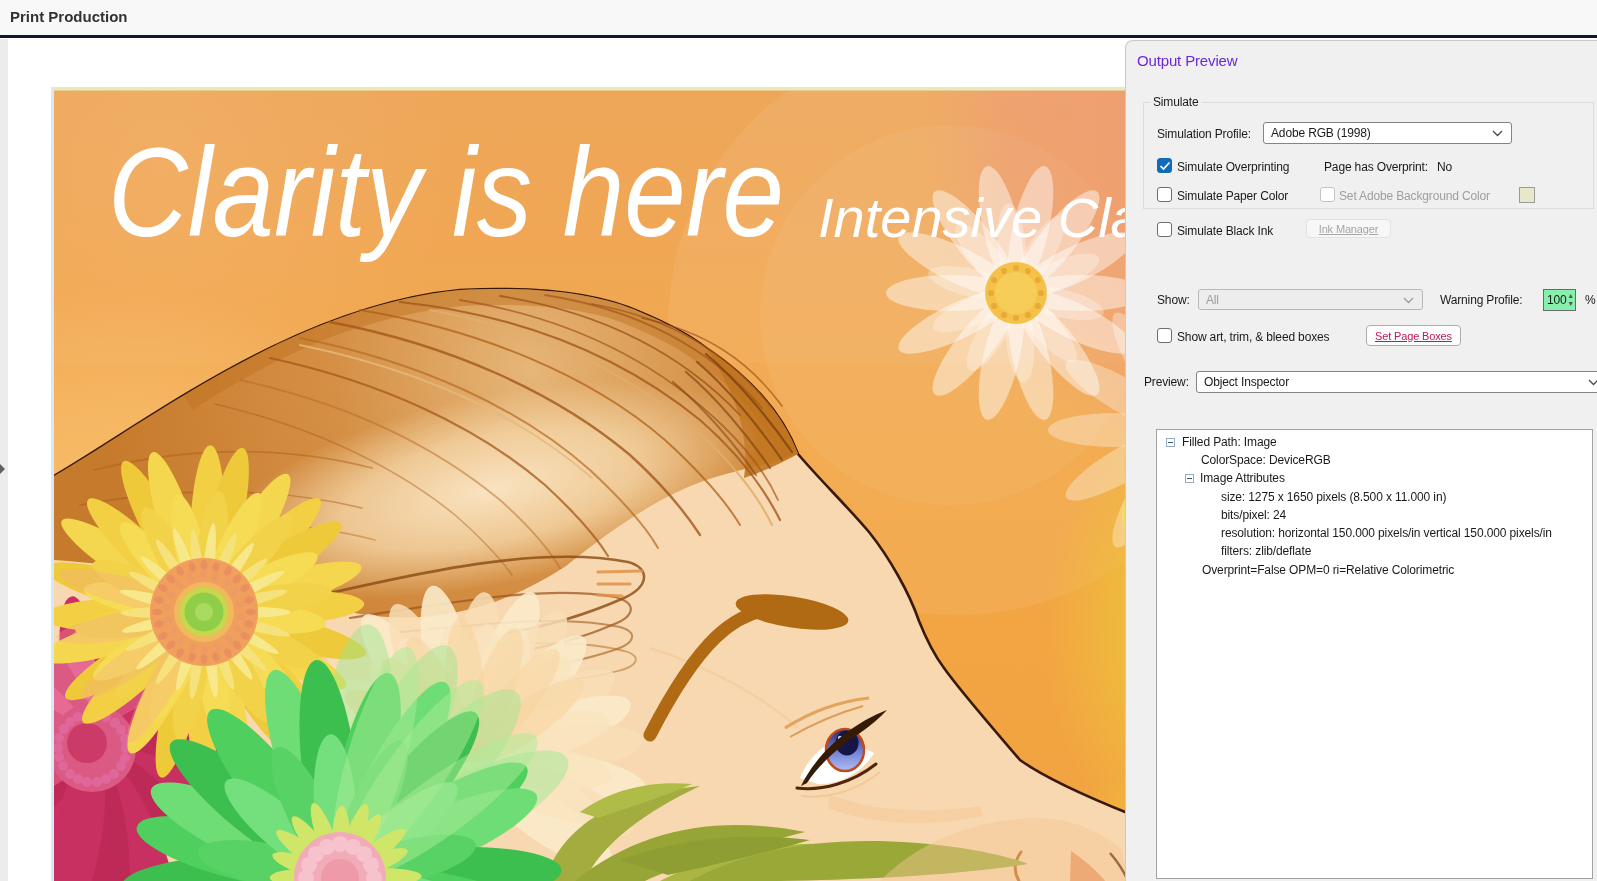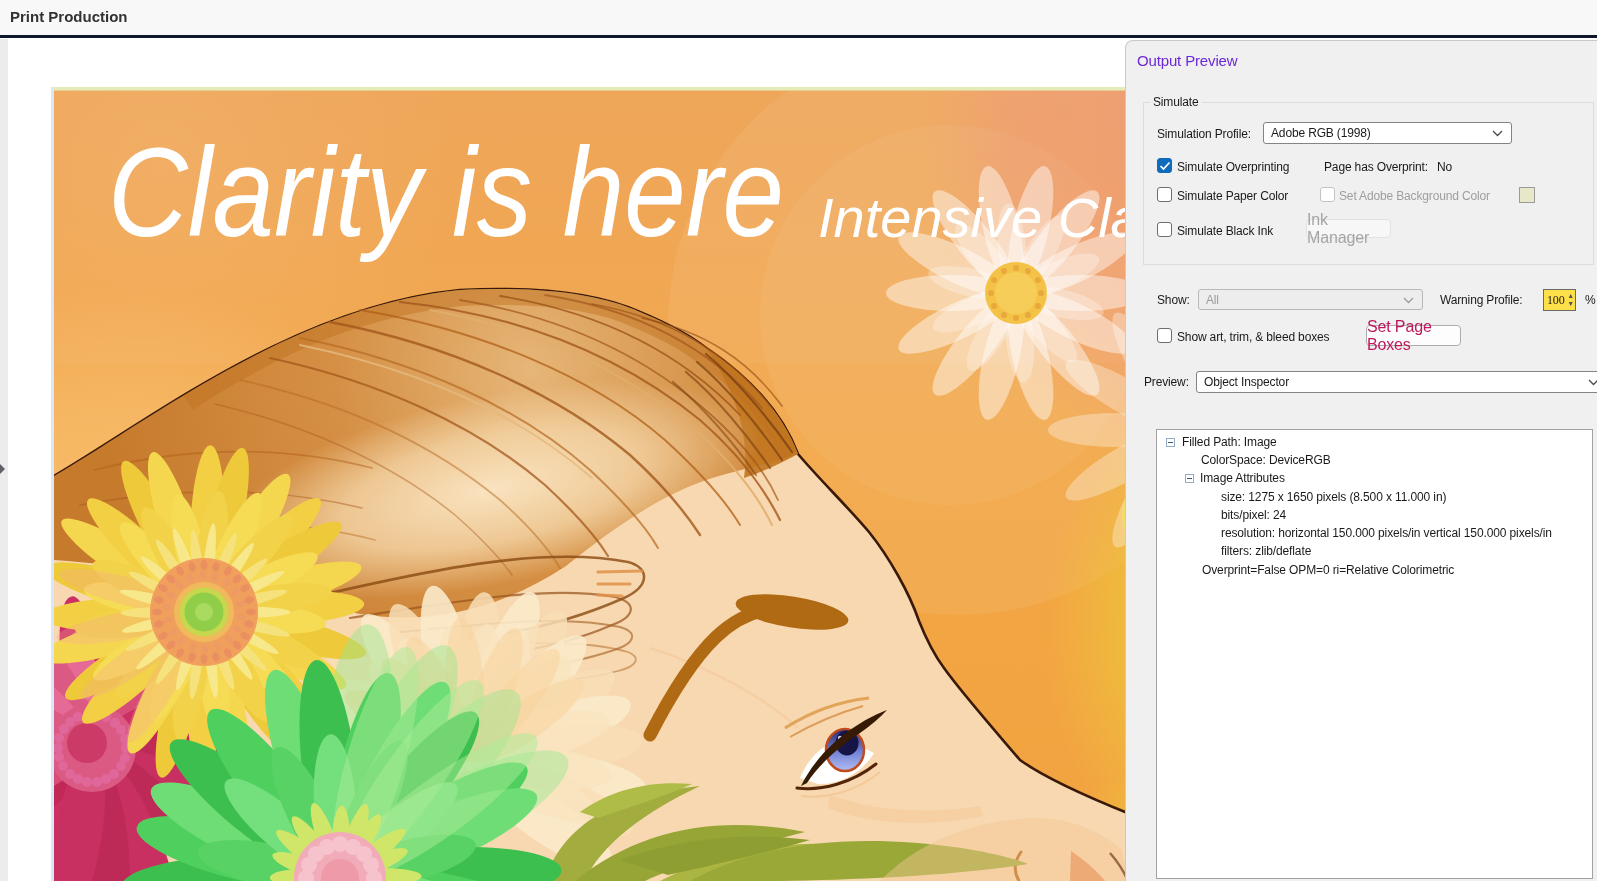--- a/index.html
+++ b/index.html
@@ -23,21 +23,21 @@
 .glabel { position:absolute; top:-8px; left:6px; background:#f0f0f0; padding:0 3px; font-size:12px; }
 .combo { position:absolute; background:#fff; border:1px solid #848484; border-radius:3px;padding-left:40px; }
 .combo .txt { position:absolute; left:7px; top:50%; transform:translateY(-50%); white-space:nowrap; }
 .combo .ch { position:absolute; right:8px; top:50%; transform:translateY(-50%); }
 .cb { position:absolute; width:15px; height:15px; border:1px solid #6e6e6e; border-radius:3px; background:#fff; }
 .cb.checked { background:#0f6cbd; border-color:#0f6cbd; }
 .cb.checked svg { position:absolute; left:1px; top:2px; }
 .cb.dis { border-color:#c3c3c3; }
 .gray { color:#9e9e9e; }
 .btn { position:absolute; display:flex; align-items:center; justify-content:center;
-  border-radius:4px; font-size:16px; }
+  border-radius:4px; font-size:11px;text-decoration:underline; }
 .treebox { position:absolute; left:30px; top:388px; width:437px; height:450px;
   background:#fff; border:1px solid #a2a2a2; }
 .trow { position:absolute; white-space:nowrap; font-size:12px; letter-spacing:-0.12px; }
 .exp { position:absolute; width:9px; height:9px; border:1px solid #96abc4; background:#fff; }
 .exp::after { content:""; position:absolute; left:1px; top:3px; width:5px; height:1px; background:#33567e; }
 </style>
 </head>
 <body>
 <div class="doc"></div>
 <div class="blueedge"></div>
@@ -483,21 +483,21 @@
 <rect x="54" y="87" width="1076" height="3.5" fill="#e4edb9"></rect>
 </svg>
 <div class="topbar">
     <span>Print Production</span>
   </div>
 <div class="rail"></div>
 <div class="railArrow"></div>
 <div class="panel">
   <div class="abs ptitle">Output Preview</div>
 
-  <div class="group" style="left:17px; top:61px; width:451px; height:163px;">
+  <div class="group" style="left:17px; top:61px; width:451px; height:107px;">
     <div class="glabel">Simulate</div>
   </div>
   <div class="abs" style="left:31px; top:86px;">Simulation Profile:</div>
   <div class="combo" style="left:137px; top:81px; width:249px; height:22px;">
     <span class="txt">Adobe RGB (1998)</span>
       <span class="ch"><svg width="11" height="7" viewBox="0 0 11 7">
           <path d="M1,1 L5.5,5.5 L10,1" fill="none" stroke="#4a4a4a" stroke-width="1.3"></path>
         </svg></span>
   </div>
   <div class="cb checked" style="left:31px; top:117px;">
@@ -520,21 +520,21 @@
   <div class="btn" style="left:180px; top:178px; width:85px; height:19px; background:#f7f7f7; border:1px solid #e2e2e2; color:#a5a5a5;">Ink Manager</div>
 
   <div class="abs" style="left:31px; top:252px;">Show:</div>
   <div class="combo" style="left:72px; top:248px; width:225px; height:21px; background:#ededed; border-color:#b9b9b9;">
     <span class="txt gray">All</span>
       <span class="ch"><svg width="11" height="7" viewBox="0 0 11 7">
           <path d="M1,1 L5.5,5.5 L10,1" fill="none" stroke="#9a9a9a" stroke-width="1.3"></path>
         </svg></span>
   </div>
   <div class="abs" style="left:314px; top:252px;">Warning Profile:</div>
-  <div style="position:absolute; left:417px; top:248px; width:33px; height:22px; background:#fde047; border:1px solid #6a6a6a;font-family:Liberation Serif, serif;">
+  <div style="position:absolute; left:417px; top:248px; width:33px; height:22px; background:#86efac; border:1px solid #6a6a6a;">
     <span style="position:absolute; left:3px; top:3px;">100</span>
     <span style="position:absolute; right:1px; top:2px; font-size:7px; color:#555; line-height:8px;">▲<br>▼</span>
   </div>
   <div class="abs" style="left:459px; top:252px;">%</div>
 
   <div class="cb" style="left:31px; top:287px;"></div>
   <div class="abs" style="left:51px; top:289px;">Show art, trim, &amp; bleed boxes</div>
   <div class="btn" style="left:240px; top:284px; width:95px; height:21px; background:#fdfdfd; border:1px solid #adadad; color:#be185d;">Set Page Boxes</div>
 
   <div class="abs" style="left:18px; top:334px;">Preview:</div>

